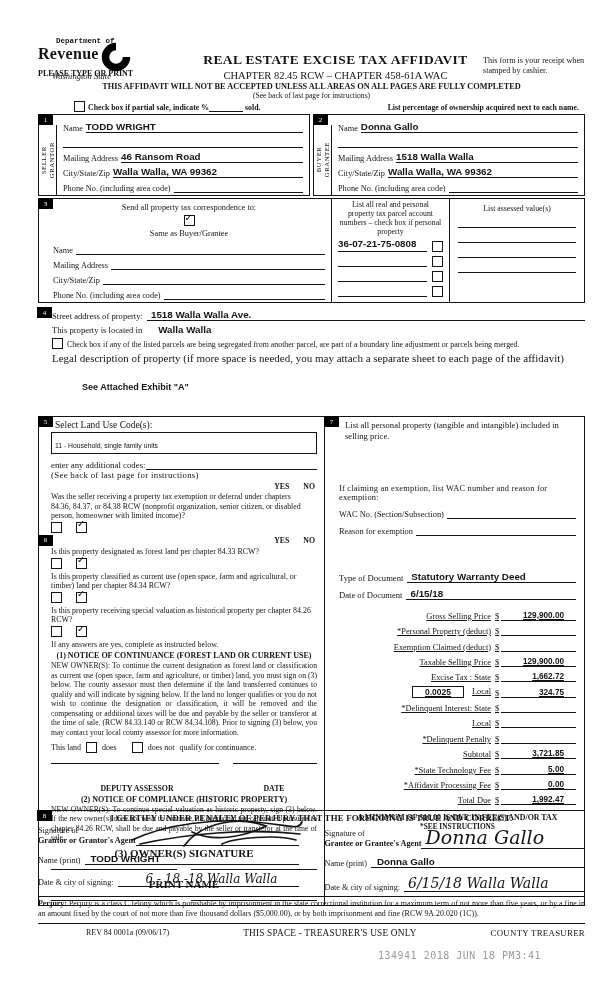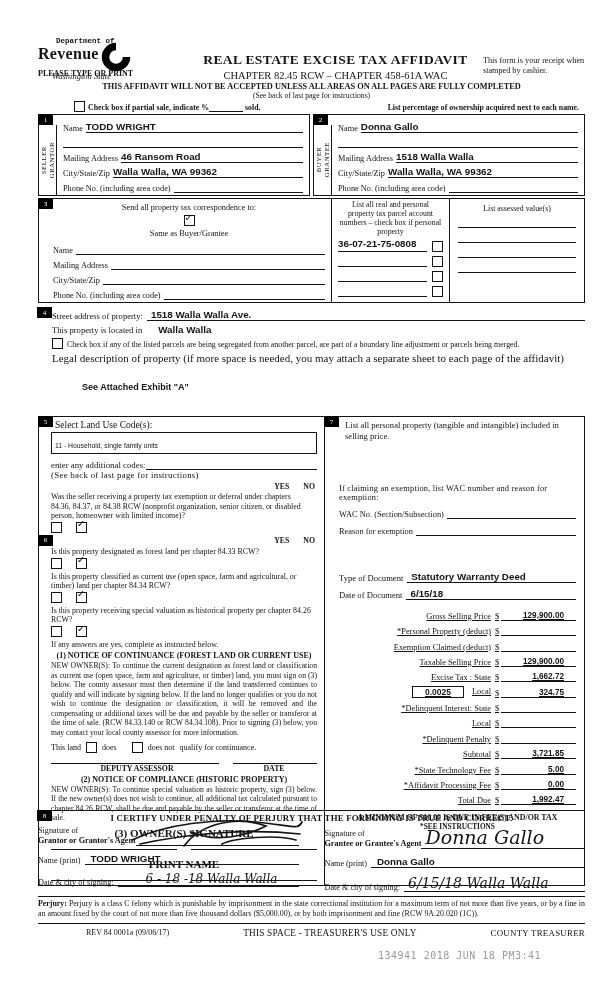--- a/index.html
+++ b/index.html
@@ -73,21 +73,21 @@
   .q{display:flex;font-size:7.9px;line-height:1.22;margin-bottom:3px;flex-direction:column;}
   .q .qt{flex:1;padding-right:6px;}
   .q .qc{display:flex;gap:14px;align-items:flex-start;padding-top:1px;}
   .s6bar{position:relative;height:11px;margin:2px 0 0 -12px;}
   .ifyes{font-size:7.9px;margin:2px 0;}
   .nt{font-size:8px;font-weight:bold;text-align:center;margin:2px 0 1px;}
   .nb{font-size:7.65px;line-height:1.24;text-align:justify;}
   .landrow{display:flex;align-items:center;gap:5px;font-size:8px;margin:5px 0 4px;}
   .siglines{display:flex;gap:14px;margin-top:9px;}
   .siglines .u{flex:1;height:1px;}
-  .ul-cap{display:flex;gap:8px;font-size:7.8px;font-weight:bold;}
+  .ul-cap{display:flex;gap:8px;font-size:7.8px;font-weight:bold;margin-top:20px;}
   .ul-cap span{flex:1;text-align:center;}
   .ctr{font-size:11px;font-weight:bold;text-align:center;margin:4px 0 2px;}
   
   .s7title{font-size:8.6px;line-height:1.3;margin-left:6px;}
   .exempt{font-size:8.4px;margin-top:42px;letter-spacing:.2px;}
   .wrow{display:flex;align-items:flex-end;font-size:8.4px;height:17px;}
   .docrow{display:flex;align-items:flex-end;font-size:8.6px;height:17px;}
   .fin{margin-top:5px;}
   .finrow{display:flex;align-items:flex-end;height:15.4px;font-size:8.4px;text-decoration:underline;}
   .finlab{flex:0 0 152px;display:flex;justify-content:flex-end;align-items:center;gap:6px;

